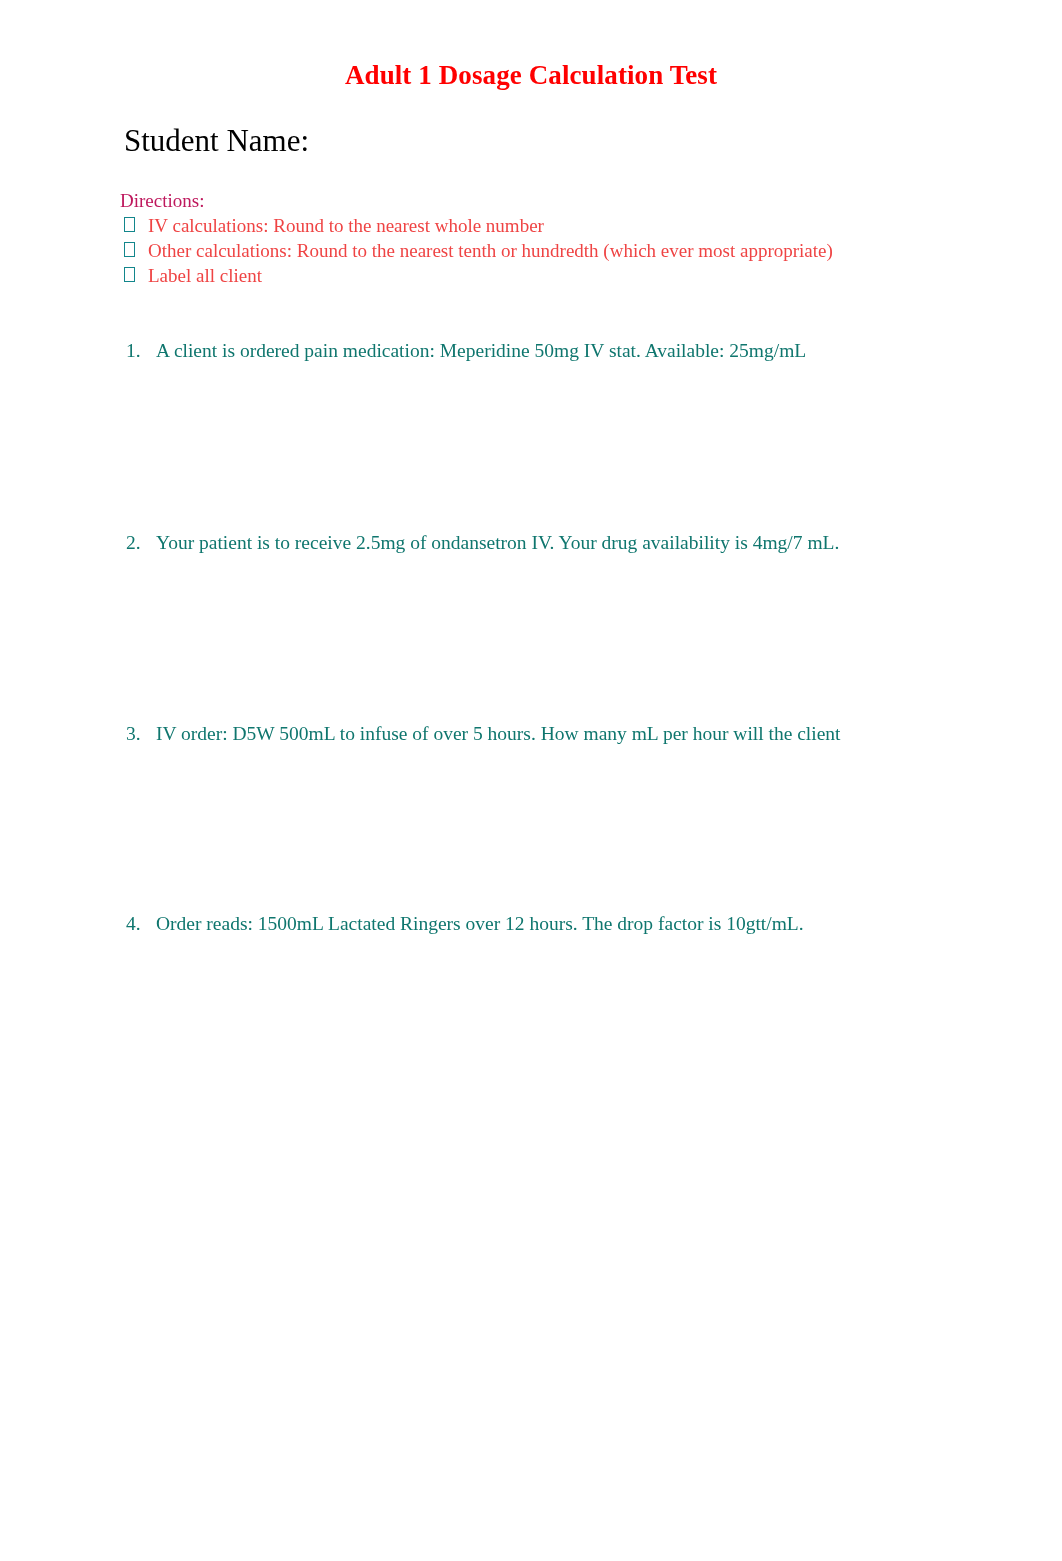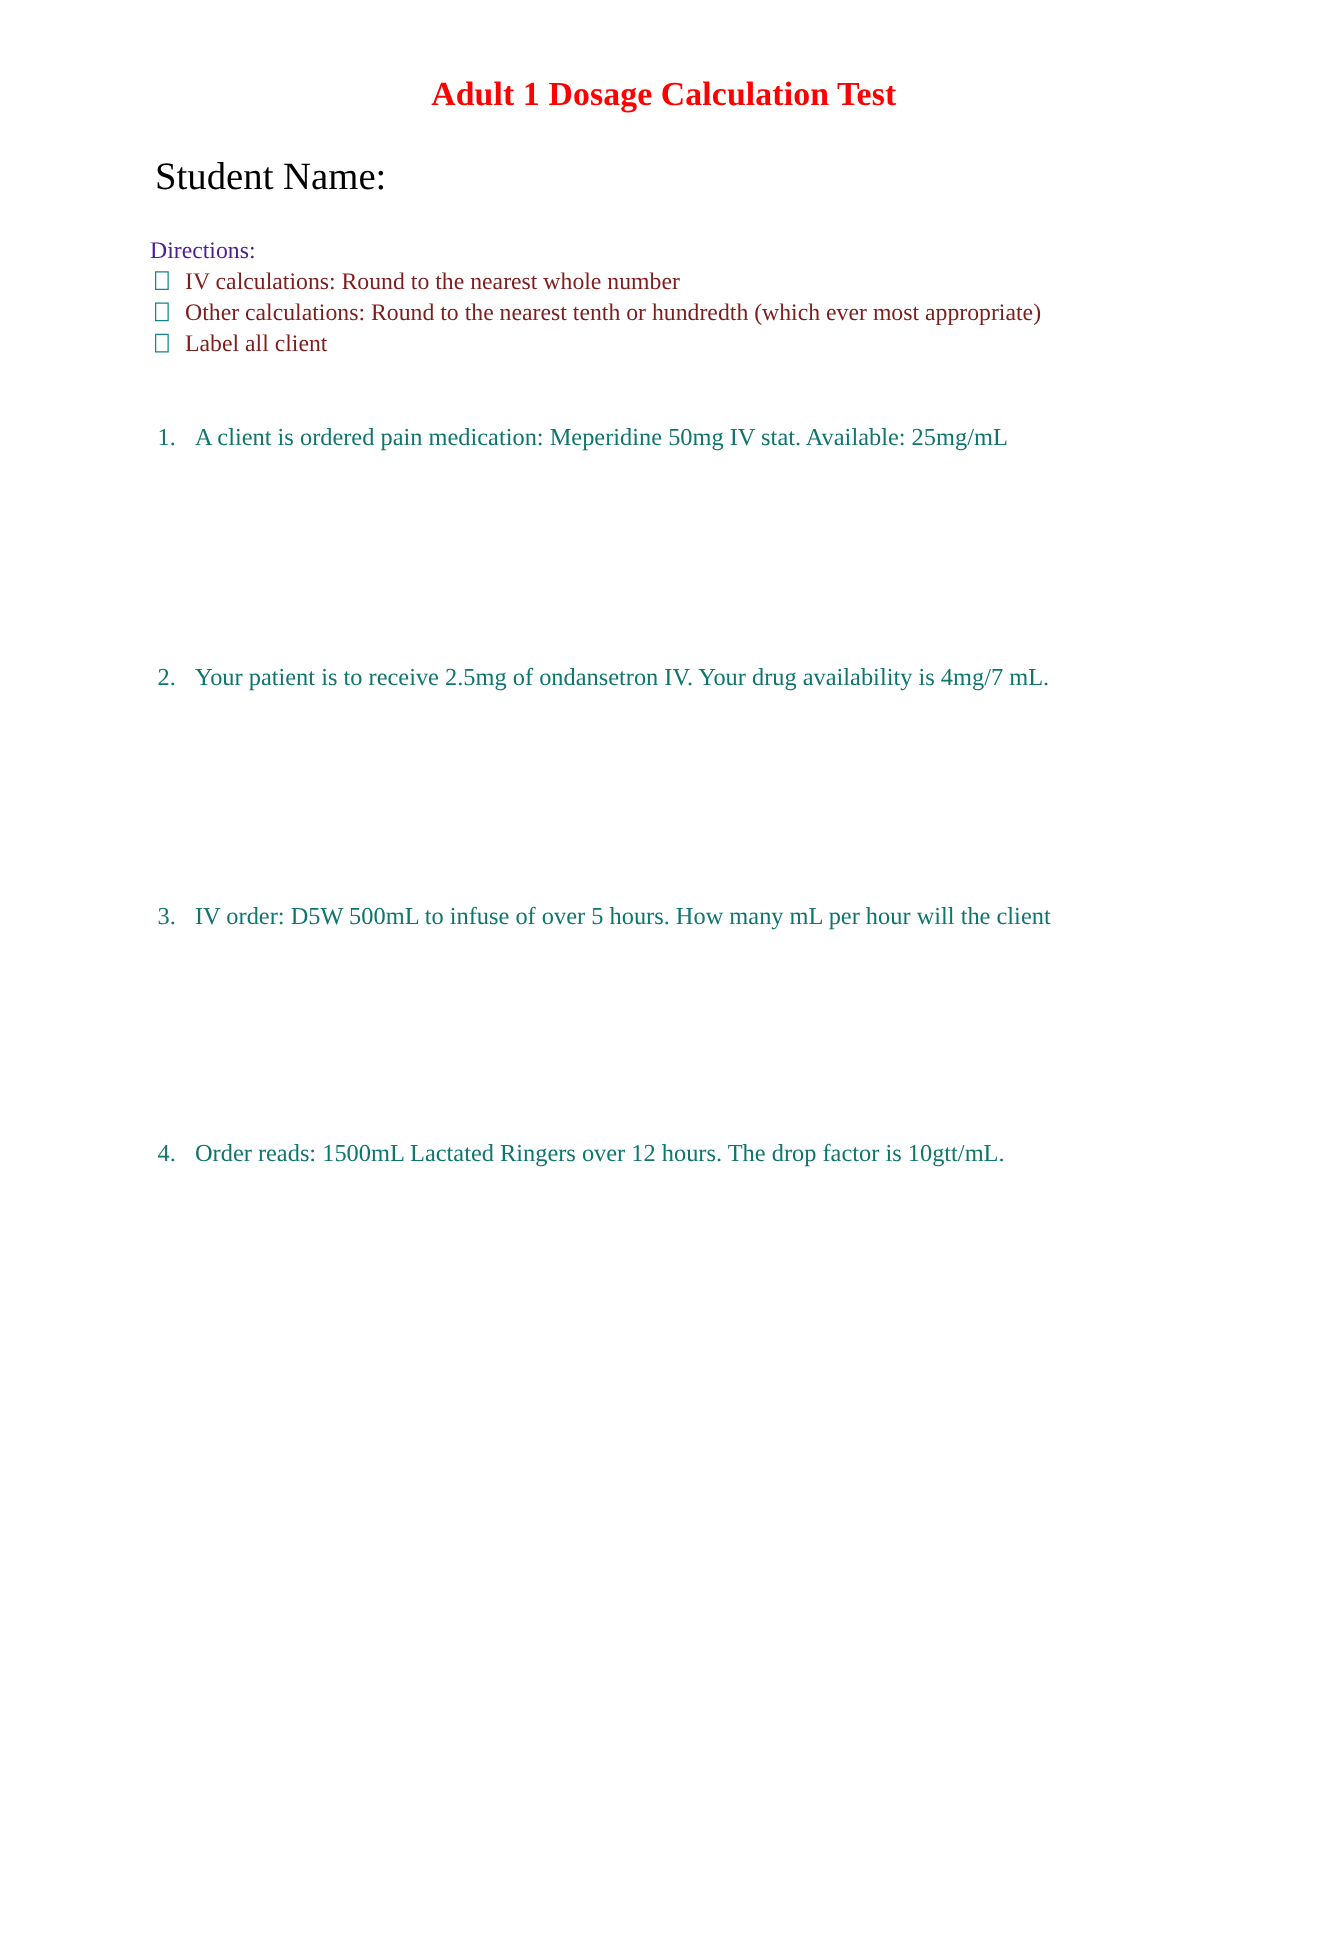--- a/index.html
+++ b/index.html
@@ -43,27 +43,27 @@
   .directions {
     position: absolute;
     left: 120px;
     top: 188px;
     width: 800px;
     color: #12868C;
     font-size: 19px;
     line-height: 25px;
   }
   .directions-heading {
-    color: #4c1d95;
+    color: #be185d;
     font-size: 19px;
   }
   .dir-item {
     position: relative;
     padding-left: 28px;
-    color: #7f1d1d;
+    color: #ef4444;
   }
   .dir-bullet {
     position: absolute;
     left: 4px;
     top: 0;
     width: 11px;
     height: 15px;
     border: 1px solid #12868C;
     display: inline-block;
     box-sizing: border-box;

